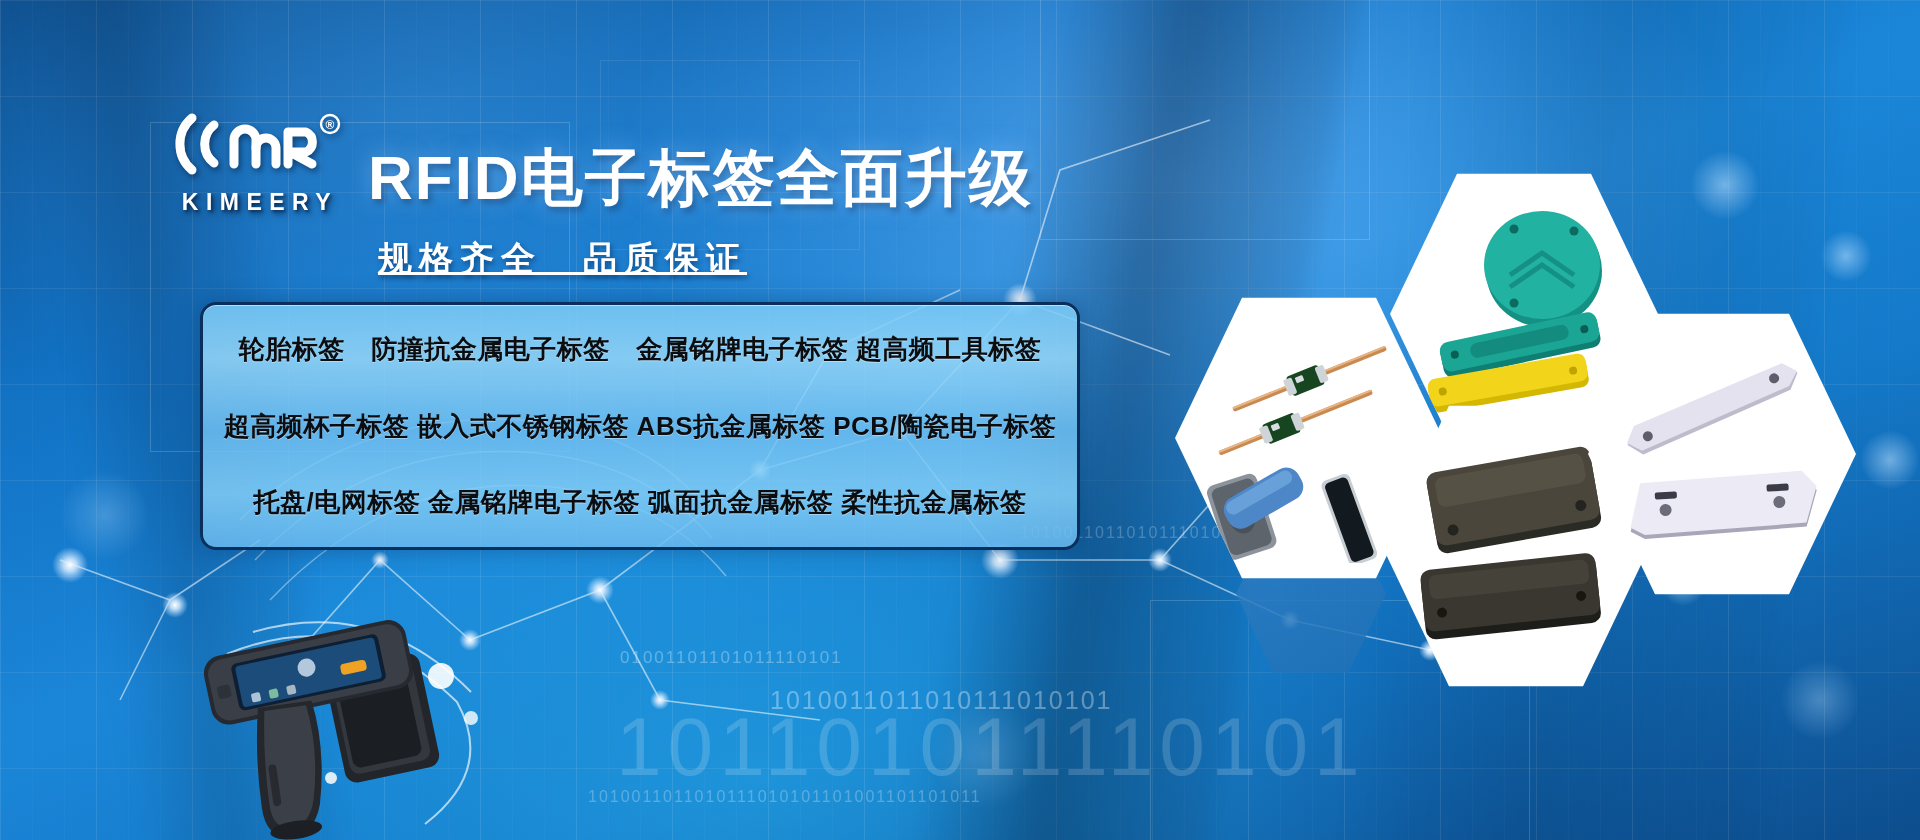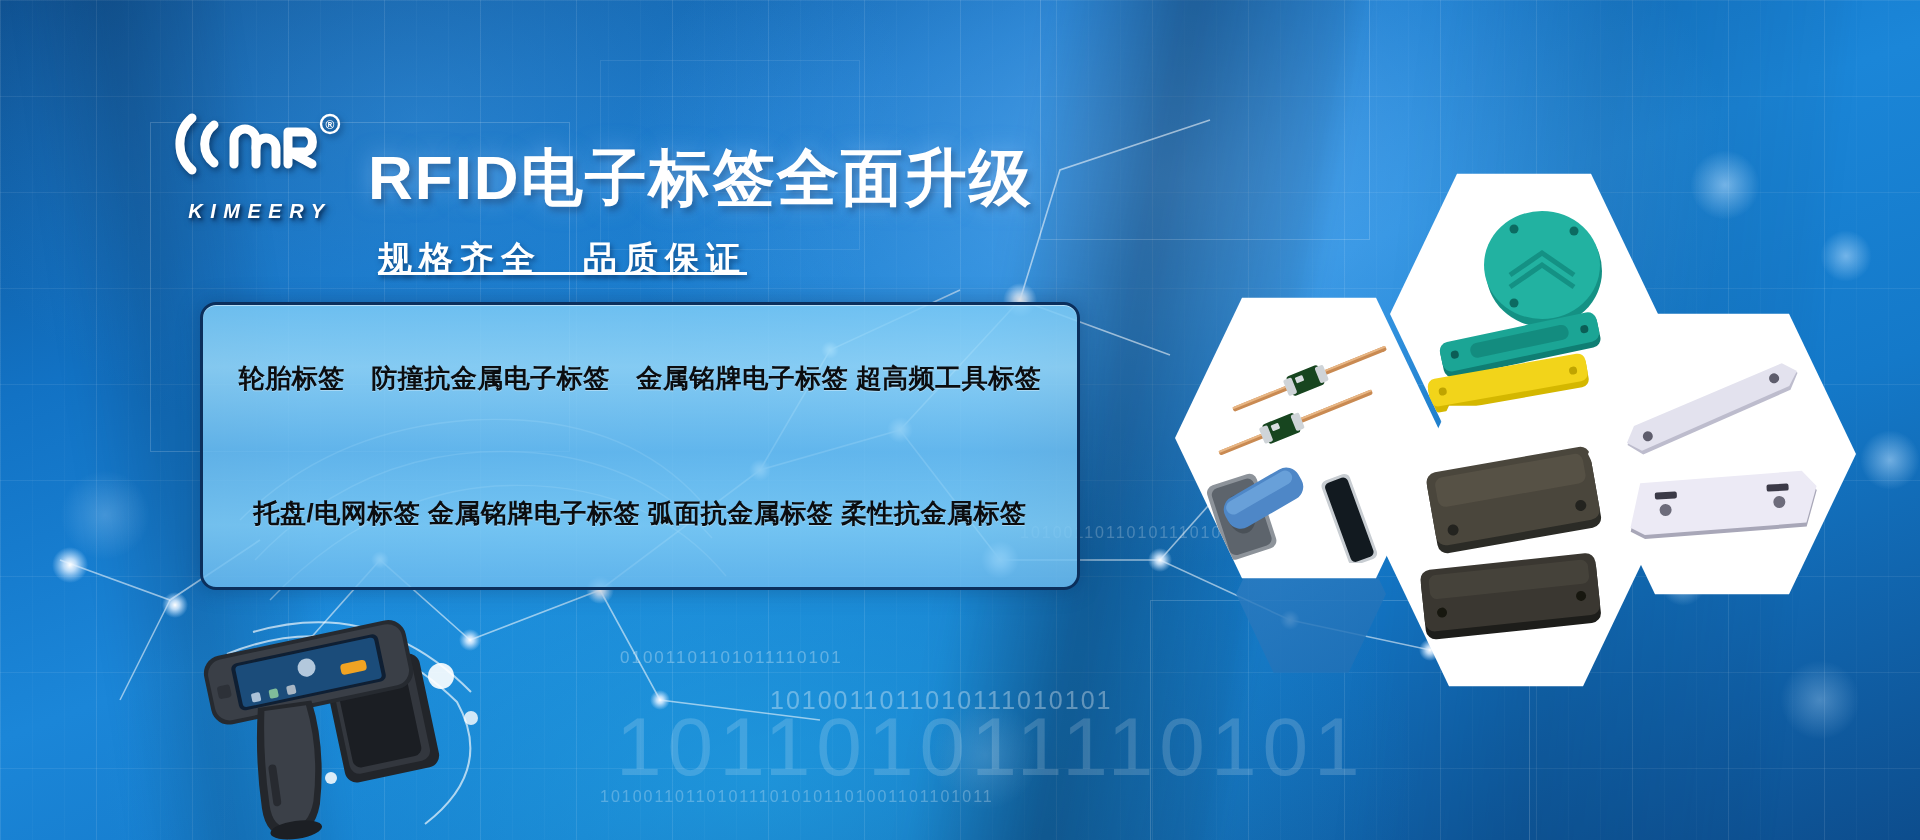--- a/index.html
+++ b/index.html
@@ -45,33 +45,33 @@
        white-space:nowrap;letter-spacing:2px;}
   .bin.huge{font-size:82px;opacity:.16;letter-spacing:6px;font-weight:400;}
   .bin.mid{font-size:25px;opacity:.34;}
   .bin.small{font-size:17px;opacity:.30;}
   .bin.tiny{font-size:16px;opacity:.26;}
 
   
   .logo{position:absolute;left:170px;top:108px;width:180px;text-align:center;
         filter:drop-shadow(2px 3px 3px rgba(0,25,60,.55));}
   .logo svg{display:block;}
-  .logo-word{margin-top:20px;color:#fff;font-size:20px;font-weight:700;letter-spacing:7.5px;
-             text-shadow:2px 2px 3px rgba(0,28,64,.6);font-style:italic;}
+  .logo-word{margin-top:9px;color:#fff;font-size:23px;font-weight:700;letter-spacing:7.5px;
+             text-shadow:2px 2px 3px rgba(0,28,64,.6);}
 
   
   .headline{position:absolute;left:368px;top:124px;font-size:62px;font-weight:700;color:#ffffff;
             letter-spacing:2px;white-space:nowrap;
             text-shadow:0 0 22px rgba(150,200,255,.55), 3px 4px 6px rgba(0,30,70,.45);margin-top:12px;}
   .subline{position:absolute;left:378px;top:236px;font-size:34px;font-weight:700;color:#ffffff;
            letter-spacing:7px;white-space:nowrap;text-shadow:2px 3px 5px rgba(0,30,70,.5);text-decoration:underline;}
 
   
   .listbox{
-    position:absolute;left:200px;top:302px;width:880px;height:288px;
+    position:absolute;left:200px;top:302px;width:880px;height:248px;
     border:3px solid #0b2f5c;border-radius:16px;
     background:linear-gradient(180deg,
         rgba(120,200,245,.88) 0%,
         rgba(150,215,248,.86) 22%,
         rgba(110,190,240,.84) 52%,
         rgba(130,205,246,.86) 78%,
         rgba(105,185,238,.86) 100%);
     box-shadow:0 0 22px rgba(10,40,80,.35), inset 0 1px 0 rgba(255,255,255,.5);
     display:flex;flex-direction:column;justify-content:center;padding:6px 0;
   }
@@ -154,21 +154,21 @@
       <circle cx="1430" cy="650" r="11"></circle>
       <circle cx="1240" cy="470" r="9"></circle>
       <circle cx="380" cy="560" r="9"></circle>
     </g>
   </svg>
 
   <div class="binary-layer">
     <div class="bin small" style="left:620px;top:648px;">01001101101011110101</div>
     <div class="bin mid" style="left:770px;top:686px;">1010011011010111010101</div>
     <div class="bin huge" style="left:616px;top:700px;">101101011110101</div>
-    <div class="bin tiny" style="left:600px;top:788px;">1010011011010111010101101001101101011</div>
+    <div class="bin tiny" style="left:588px;top:788px;">1010011011010111010101101001101101011</div>
     <div class="bin tiny" style="left:1020px;top:524px;opacity:.22;">1010011011010111010101</div>
   </div>
 
   <div class="hexwrap">
 
     <div class="hex blue" style="left:1236px;top:512px;width:150px;height:164px;opacity:.85;"></div>
     <div class="hex blue" style="left:1452px;top:508px;width:130px;height:142px;opacity:.7;"></div>
 
     <div class="hex" style="left:1175px;top:292px;width:268px;height:292px;">
       <div class="hex-inner">
@@ -332,16 +332,17 @@
       <text x="160" y="21" font-family="Liberation Sans, sans-serif" font-size="12" font-weight="700" fill="#ffffff" text-anchor="middle">®</text>
     </svg>
     <div class="logo-word">KIMEERY</div>
   </div>
 
   <div class="headline">RFID电子标签全面升级</div>
   <div class="subline">规格齐全　品质保证</div>
 
   <div class="listbox">
     <div class="list-row">轮胎标签　防撞抗金属电子标签　金属铭牌电子标签 超高频工具标签</div>
+    <div class="list-row">超高频杯子标签 嵌入式不锈钢标签 ABS抗金属标签 PCB/陶瓷电子标签</div>
     <div class="list-row">托盘/电网标签 金属铭牌电子标签 弧面抗金属标签 柔性抗金属标签</div>
   </div>
 
 </div>
 
 </body></html>

